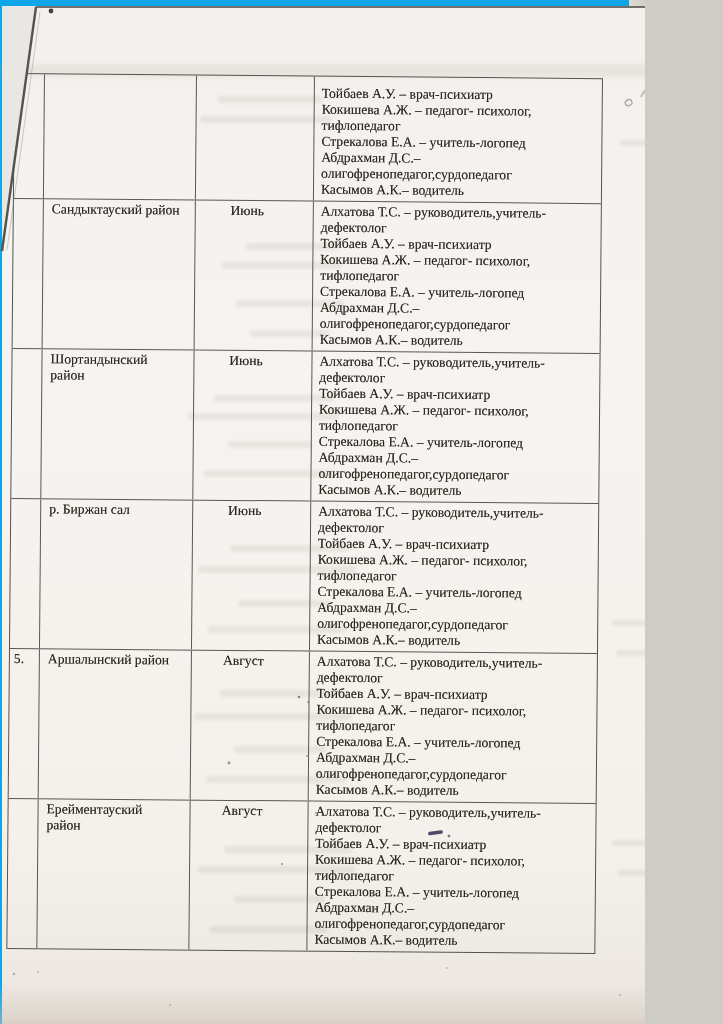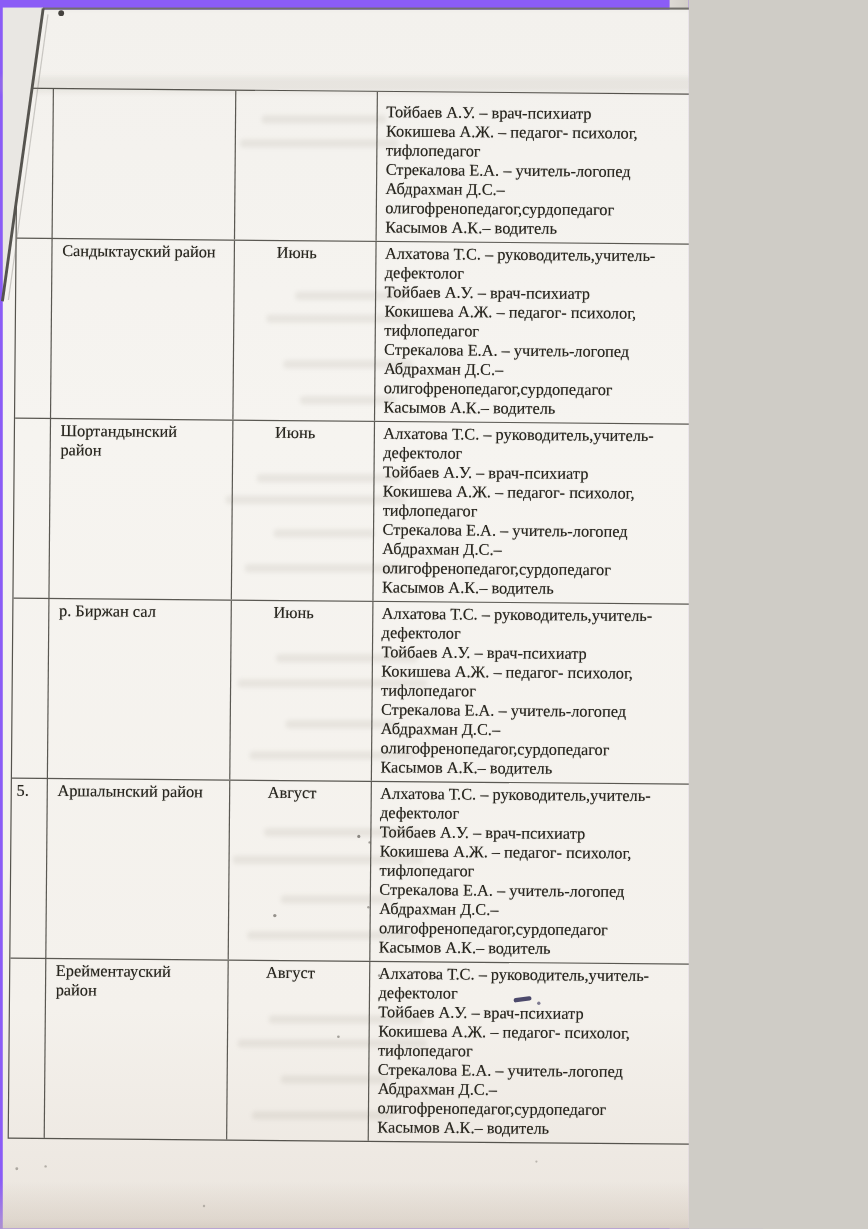--- a/index.html
+++ b/index.html
@@ -1,19 +1,19 @@
 <!DOCTYPE html>
 <html><head>
 <meta charset="utf-8">
 <style>
   * { box-sizing: border-box; margin: 0; padding: 0; }
   html,body { background:#cfccc6; }
   .scan {
-    position: relative; width: 574px; height: 1024px; overflow: hidden;
-    background: #8b5cf6;
+    position: relative; width: 645px; height: 1024px; overflow: hidden;
+    background: #0ea5e9;
     font-family: "Liberation Serif", serif;
   }
   
   .outer-right {
     position:absolute; right:0; top:0; bottom:0; width:16px;
     background: linear-gradient(90deg, #dedad4 0%, #d2cec7 100%);
   }
   
   .page {
     position:absolute; left:2px; top:6px; width:705px; height:1018px;

